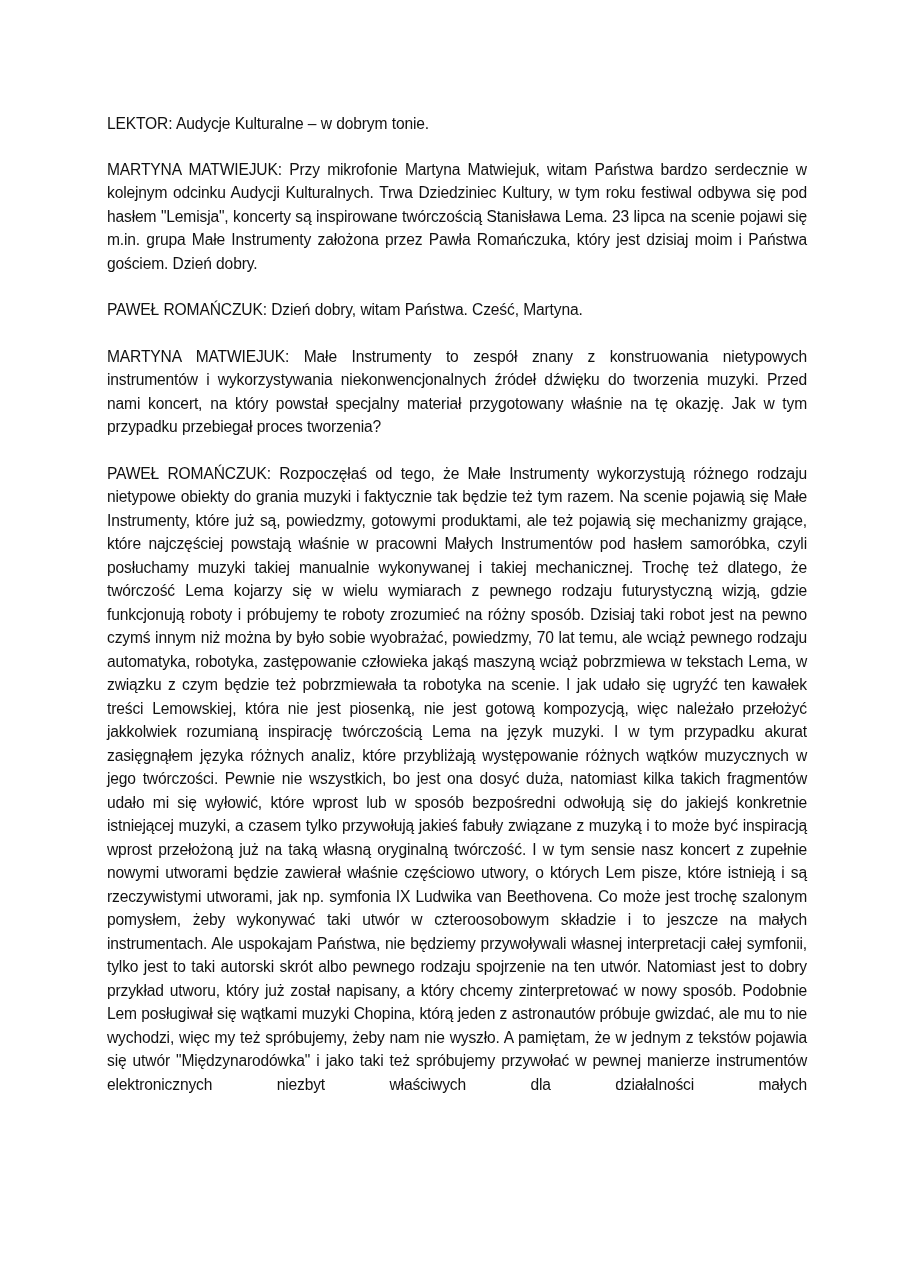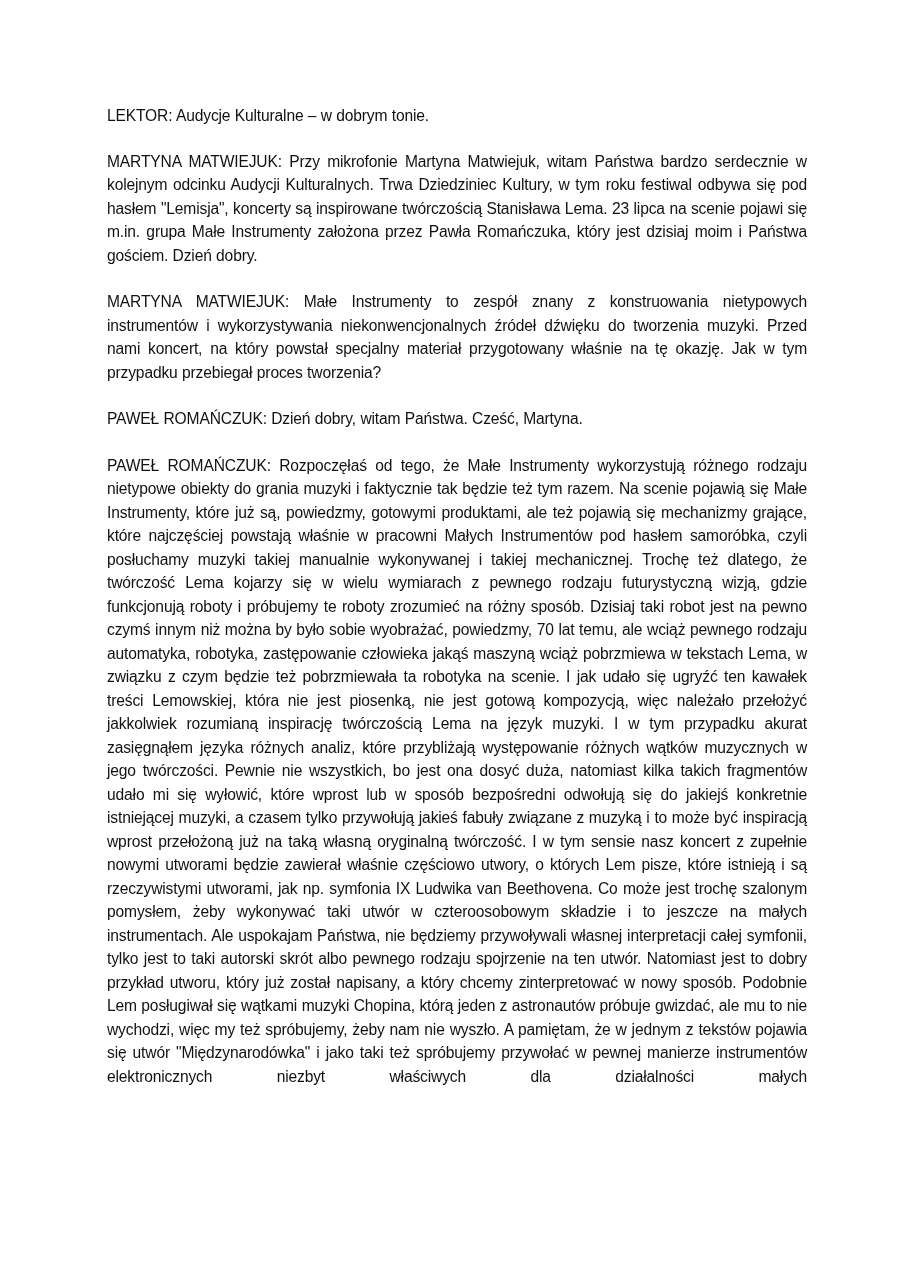--- a/index.html
+++ b/index.html
@@ -11,21 +11,21 @@
       width: 900px;
       height: 1273px;
       position: relative;
       overflow: hidden;
       font-family: "Liberation Sans", "DejaVu Sans", sans-serif;
       color: #111111;
     }
     .page {
       position: absolute;
       left: 107px;
-      top: 104px;
+      top: 112px;
       width: 700px;
     }
     .para {
       margin: 0 0 23px 0;
       font-size: 15.6px;
       line-height: 23.5px;
       text-align: justify;
       letter-spacing: -0.15px;
       word-spacing: 0.2px;
     }
@@ -49,27 +49,27 @@
     <span class="speaker">LEKTOR:</span>
     <span>Audycje Kulturalne – w dobrym tonie.</span>
   </p>
 
   <p class="para">
     <span class="speaker">MARTYNA MATWIEJUK:</span>
     <span class="bold">Przy mikrofonie Martyna Matwiejuk, witam Państwa bardzo serdecznie w kolejnym odcinku Audycji Kulturalnych. Trwa Dziedziniec Kultury, w tym roku festiwal odbywa się pod hasłem "Lemisja", koncerty są inspirowane twórczością Stanisława Lema. 23 lipca na scenie pojawi się m.in. grupa Małe Instrumenty założona przez Pawła Romańczuka, który jest dzisiaj moim i Państwa gościem. Dzień dobry.</span>
   </p>
 
   <p class="para">
-    <span class="speaker">MARTYNA MATWIEJUK:</span>
-    <span class="bold">Małe Instrumenty to zespół znany z konstruowania nietypowych instrumentów i wykorzystywania niekonwencjonalnych źródeł dźwięku do tworzenia muzyki. Przed nami koncert, na który powstał specjalny materiał przygotowany właśnie na tę okazję. Jak w tym przypadku przebiegał proces tworzenia?</span>
+    <span class="speaker">PAWEŁ ROMAŃCZUK:</span>
+    <span>Dzień dobry, witam Państwa. Cześć, Martyna.</span>
   </p>
 
   <p class="para">
-    <span class="speaker">PAWEŁ ROMAŃCZUK:</span>
-    <span>Dzień dobry, witam Państwa. Cześć, Martyna.</span>
+    <span class="speaker">MARTYNA MATWIEJUK:</span>
+    <span class="bold">Małe Instrumenty to zespół znany z konstruowania nietypowych instrumentów i wykorzystywania niekonwencjonalnych źródeł dźwięku do tworzenia muzyki. Przed nami koncert, na który powstał specjalny materiał przygotowany właśnie na tę okazję. Jak w tym przypadku przebiegał proces tworzenia?</span>
   </p>
 
   <p class="para last">
     <span class="speaker">PAWEŁ ROMAŃCZUK:</span>
     <span>Rozpoczęłaś od tego, że Małe Instrumenty wykorzystują różnego rodzaju nietypowe obiekty do grania muzyki i faktycznie tak będzie też tym razem. Na scenie pojawią się Małe Instrumenty, które już są, powiedzmy, gotowymi produktami, ale też pojawią się mechanizmy grające, które najczęściej powstają właśnie w pracowni Małych Instrumentów pod hasłem samoróbka, czyli posłuchamy muzyki takiej manualnie wykonywanej i takiej mechanicznej. Trochę też dlatego, że twórczość Lema kojarzy się w wielu wymiarach z pewnego rodzaju futurystyczną wizją, gdzie funkcjonują roboty i próbujemy te roboty zrozumieć na różny sposób. Dzisiaj taki robot jest na pewno czymś innym niż można by było sobie wyobrażać, powiedzmy, 70 lat temu, ale wciąż pewnego rodzaju automatyka, robotyka, zastępowanie człowieka jakąś maszyną wciąż pobrzmiewa w tekstach Lema, w związku z czym będzie też pobrzmiewała ta robotyka na scenie. I jak udało się ugryźć ten kawałek treści Lemowskiej, która nie jest piosenką, nie jest gotową kompozycją, więc należało przełożyć jakkolwiek rozumianą inspirację twórczością Lema na język muzyki. I w tym przypadku akurat zasięgnąłem języka różnych analiz, które przybliżają występowanie różnych wątków muzycznych w jego twórczości. Pewnie nie wszystkich, bo jest ona dosyć duża, natomiast kilka takich fragmentów udało mi się wyłowić, które wprost lub w sposób bezpośredni odwołują się do jakiejś konkretnie istniejącej muzyki, a czasem tylko przywołują jakieś fabuły związane z muzyką i to może być inspiracją wprost przełożoną już na taką własną oryginalną twórczość. I w tym sensie nasz koncert z zupełnie nowymi utworami będzie zawierał właśnie częściowo utwory, o których Lem pisze, które istnieją i są rzeczywistymi utworami, jak np. symfonia IX Ludwika van Beethovena. Co może jest trochę szalonym pomysłem, żeby wykonywać taki utwór w czteroosobowym składzie i to jeszcze na małych instrumentach. Ale uspokajam Państwa, nie będziemy przywoływali własnej interpretacji całej symfonii, tylko jest to taki autorski skrót albo pewnego rodzaju spojrzenie na ten utwór. Natomiast jest to dobry przykład utworu, który już został napisany, a który chcemy zinterpretować w nowy sposób. Podobnie Lem posługiwał się wątkami muzyki Chopina, którą jeden z astronautów próbuje gwizdać, ale mu to nie wychodzi, więc my też spróbujemy, żeby nam nie wyszło. A pamiętam, że w jednym z tekstów pojawia się utwór "Międzynarodówka" i jako taki też spróbujemy przywołać w pewnej manierze instrumentów elektronicznych niezbyt właściwych dla działalności małych</span>
   </p>
 
 </div>
 
 </body></html>

